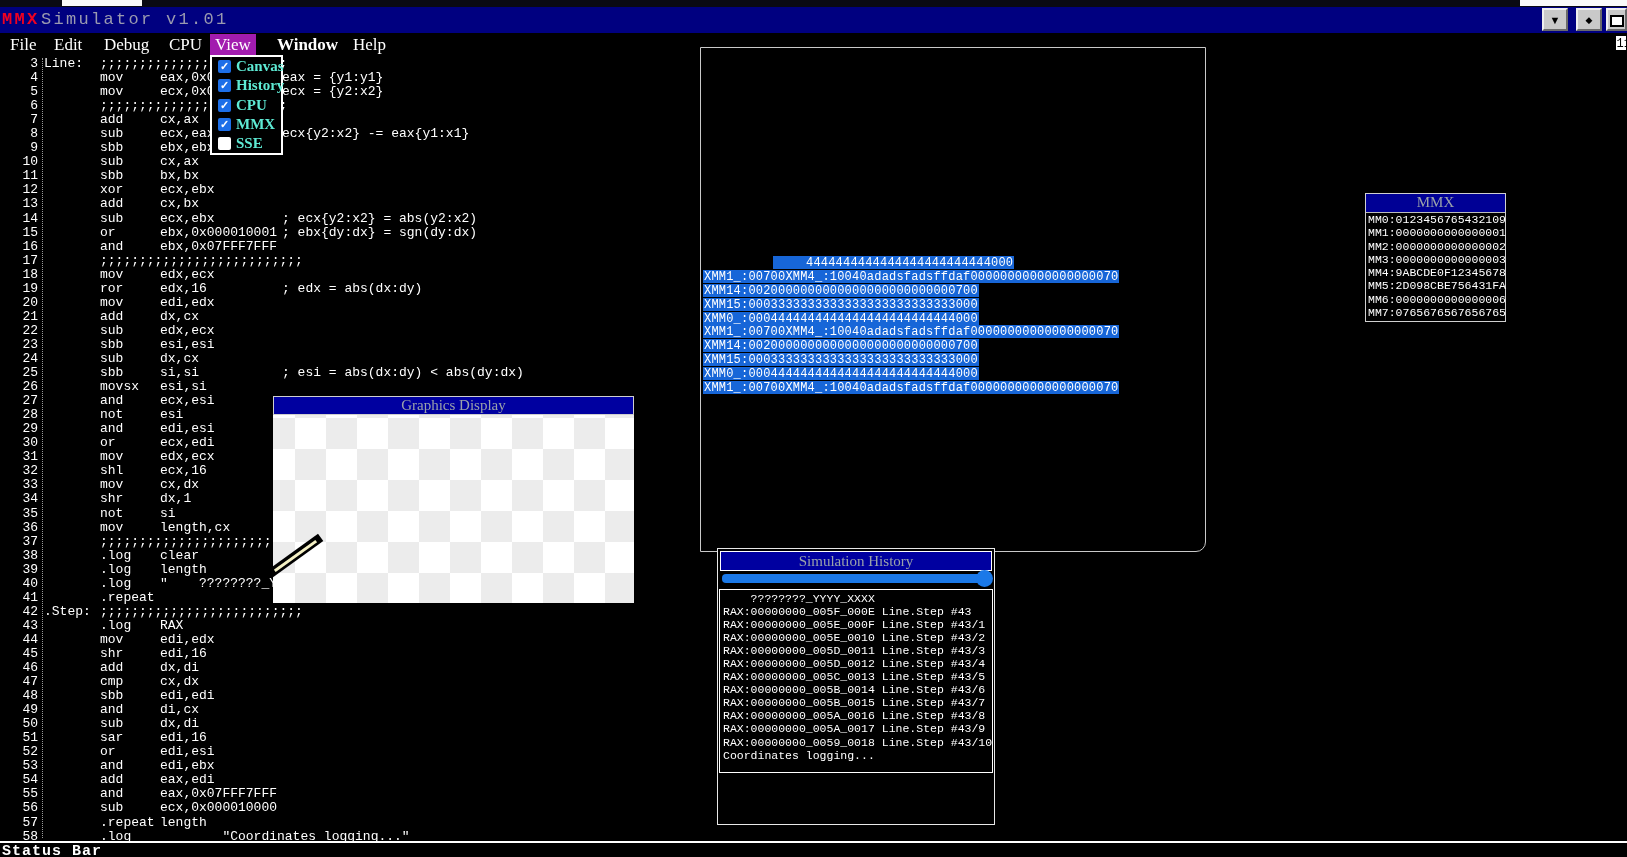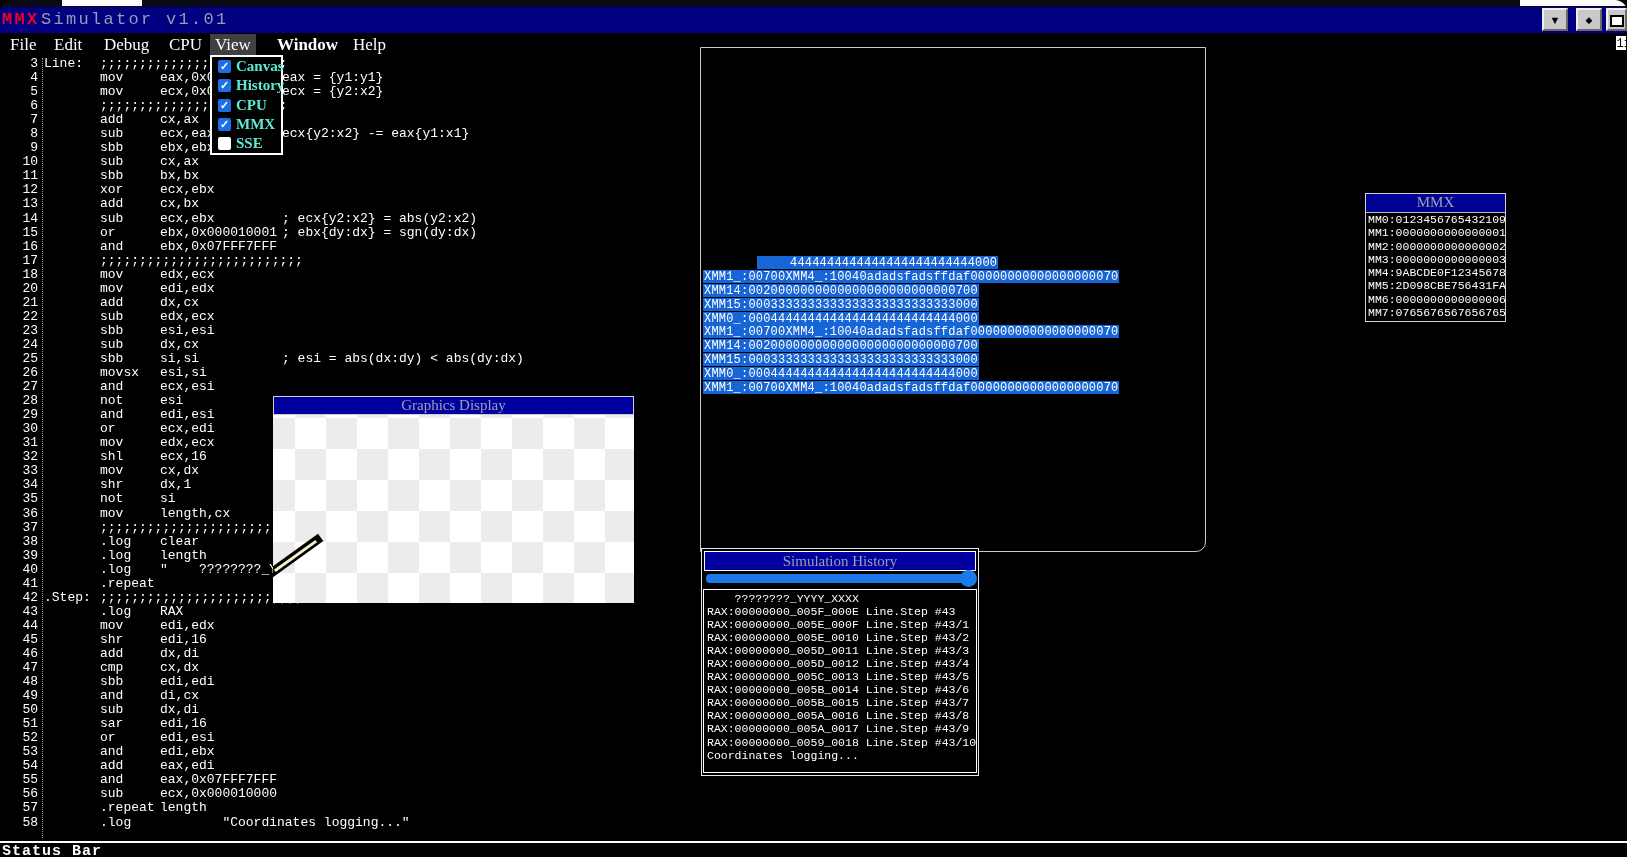--- a/index.html
+++ b/index.html
@@ -1,17 +1,17 @@
 <!DOCTYPE html>
 <html><head>
 <meta charset="utf-8">
 <style>
   html,body{margin:0;padding:0;background:#000;}
   #screen{position:relative;width:1627px;height:857px;background:#000;overflow:hidden;
-          font-family:"Liberation Sans",sans-serif;border-radius:12px;}
+          font-family:"Liberation Sans",sans-serif;}
   .serif{font-family:"Liberation Serif",serif;}
 
   
   #top-strip{position:absolute;left:0;top:0;width:1627px;height:7px;background:#0a0a14;}
   .top-notch{position:absolute;top:0;height:6px;background:#fafafa;}
 
   
   #titlebar{position:absolute;left:0;top:7px;width:1627px;height:26px;background:#000080;}
   #titlebar .brand{position:absolute;left:2px;top:3px;font:bold 17px "Liberation Mono",monospace;
                    letter-spacing:2.3px;color:#f00020;}
@@ -21,21 +21,21 @@
         border-top:2px solid #efefef;border-left:2px solid #efefef;
         border-right:2px solid #6a6a6a;border-bottom:2px solid #6a6a6a;
         color:#000;text-align:center;line-height:20px;font-size:11px;box-sizing:border-box;}
   .tbtn .sq{display:inline-block;width:10px;height:8px;background:#fff;border:2px solid #000;margin-top:5px;}
   #clock{position:absolute;left:1594px;top:35px;width:33px;height:16px;background:#fff;color:#000;
          font:12px "Liberation Mono",monospace;line-height:16px;overflow:hidden;border:1px solid #000;box-sizing:border-box;}
 
   
   #menubar{position:absolute;left:0;top:33px;width:1616px;height:22px;background:#000;}
   .mi{position:absolute;top:1px;color:#fff;font:17px "Liberation Serif",serif;padding:1px 5px;cursor:default;}
-  .mi.active{background:#404040;font-family:Liberation Serif, serif;}
+  .mi.active{background:#a21caf;font-family:Liberation Serif, serif;}
 
   
   #view-menu{position:absolute;left:210px;top:55px;width:69px;background:#000;
              border:2px solid #fff;z-index:40;}
   .vmi{height:19.3px;display:flex;align-items:center;padding-left:6px;}
   .vmcheck{width:13px;height:13px;margin-right:5px;border-radius:2px;background:#1d6fe8;
            color:#fff;font:bold 11px "Liberation Sans",sans-serif;line-height:13px;text-align:center;flex:0 0 13px;}
   .vmcheck.off{background:#fff;}
   .vmlabel{color:#5eead4;font:bold 15px "Liberation Serif",serif;white-space:nowrap;}
 
@@ -68,21 +68,21 @@
       background-size:62px 62px;background-position:-9px -28px;}
 
   
   #mmx-panel{position:absolute;left:1365px;top:193px;width:141px;height:129px;background:#000;
              border:1px solid #d0d0d0;box-sizing:border-box;z-index:5;}
   #mmx-title{height:18px;background:#000095;text-align:center;color:#9aa2aa;
              font:15px "Liberation Serif",serif;line-height:17px;border-bottom:1px solid #bbb;}
   .mmx-row{height:13.3px;color:#fff;font:11.5px "Liberation Mono",monospace;white-space:pre;padding-left:2px;}
 
   
-  #history{position:absolute;left:701px;top:548px;width:278px;height:228px;background:#000;
+  #history{position:absolute;left:717px;top:548px;width:278px;height:277px;background:#000;
            border:1px solid #e8e8e8;box-sizing:border-box;z-index:21;}
   #hist-title{margin:2px;height:20px;background:#0000a0;border:1px solid #fff;box-sizing:border-box;
               text-align:center;color:#9aa2aa;font:15px "Liberation Serif",serif;line-height:18px;}
   #hist-scroll{position:relative;margin:3px 4px 0 4px;height:9px;background:#1b79e8;border-radius:4px;}
   #hist-knob{position:absolute;right:-3px;top:-4px;width:17px;height:17px;border-radius:50%;background:#1b79e8;}
   #hist-list{margin:6px 1px 0 1px;height:180px;border:1px solid #fff;padding-top:2px;overflow:hidden;}
   .hr{height:13.05px;color:#fff;font:11.5px "Liberation Mono",monospace;white-space:pre;padding-left:3px;}
 
   
   #status-sep{position:absolute;left:0;top:841px;width:1627px;height:2px;background:#fff;}
@@ -219,20 +219,26 @@
       <div class="cl">
         <span class="num">17</span>
         <span class="mn">;;;;;;;;;;;;;;;;;;;;;;;;;;</span>
       </div>
       <div class="cl">
         <span class="num">18</span>
         <span class="mn">mov</span>
         <span class="op">edx,ecx</span>
       </div>
       <div class="cl">
+        <span class="num">19</span>
+        <span class="mn">ror</span>
+        <span class="op">edx,16</span>
+        <span class="cm">; edx = abs(dx:dy)</span>
+      </div>
+      <div class="cl">
         <span class="num">20</span>
         <span class="mn">mov</span>
         <span class="op">edi,edx</span>
       </div>
       <div class="cl">
         <span class="num">21</span>
         <span class="mn">add</span>
         <span class="op">dx,cx</span>
       </div>
       <div class="cl">
@@ -417,21 +423,21 @@
       <div class="cl">
         <span class="num">58</span>
         <span class="mn">.log</span>
         <span class="op">        "Coordinates logging..."</span>
       </div>
     </div>
   <div id="numsep"></div>
 
   <div id="bigpanel"></div>
   <div id="xmm-dump">
-      <div class="xl"><span style="margin-left: 54px; padding-left: 33px;">4444444444444444444444444000</span></div>
+      <div class="xl"><span style="margin-left: 70px; padding-left: 33px;">4444444444444444444444444000</span></div>
       <div class="xl"><span>XMM1_:00700XMM4_:10040adadsfadsffdaf00000000000000000070</span></div>
       <div class="xl"><span>XMM14:0020000000000000000000000000700</span></div>
       <div class="xl"><span>XMM15:0003333333333333333333333333000</span></div>
       <div class="xl"><span>XMM0_:0004444444444444444444444444000</span></div>
       <div class="xl"><span>XMM1_:00700XMM4_:10040adadsfadsffdaf00000000000000000070</span></div>
       <div class="xl"><span>XMM14:0020000000000000000000000000700</span></div>
       <div class="xl"><span>XMM15:0003333333333333333333333333000</span></div>
       <div class="xl"><span>XMM0_:0004444444444444444444444444000</span></div>
       <div class="xl"><span>XMM1_:00700XMM4_:10040adadsfadsffdaf00000000000000000070</span></div>
     </div>

